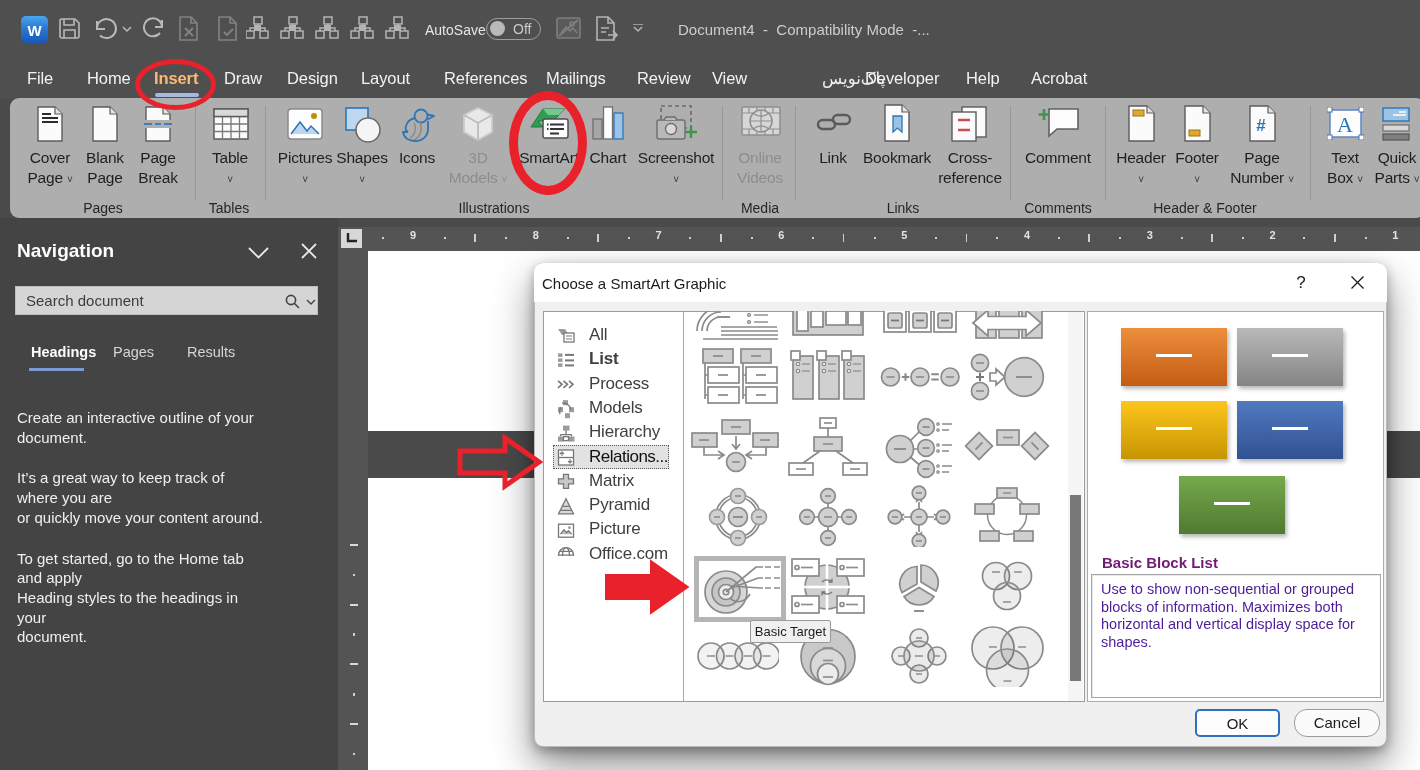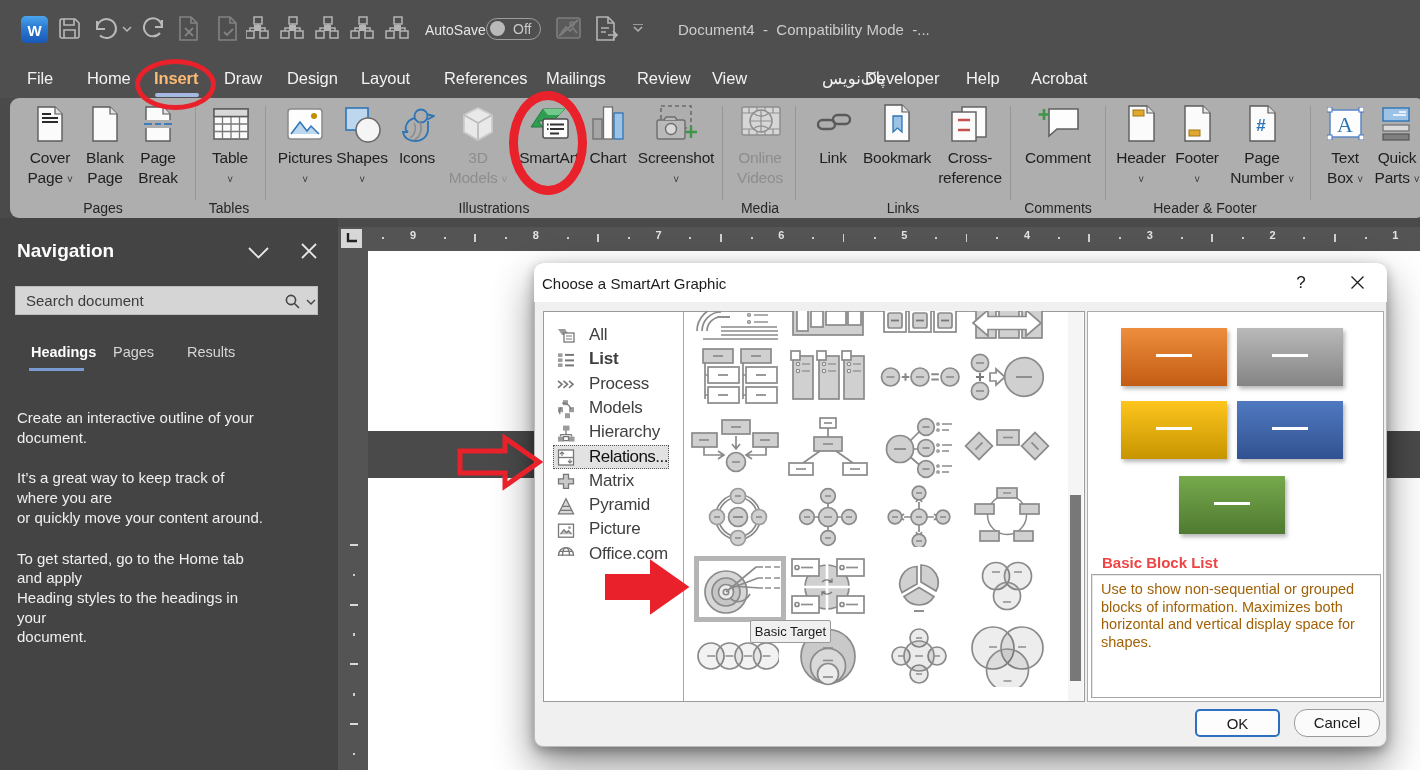--- a/index.html
+++ b/index.html
@@ -854,23 +854,23 @@
       </div>
     <div class="block" style="left:33px;top:89px;width:106px;background:linear-gradient(#fdc51d,#c79501);">
         <div class="bdash"></div>
       </div>
     <div class="block" style="left:149px;top:89px;background:linear-gradient(#5079c0,#315291);">
         <div class="bdash"></div>
       </div>
     <div class="block" style="left:91px;top:164px;background:linear-gradient(#76a94c,#4f7a31);">
         <div class="bdash"></div>
       </div>
-    <div class="abs" style="left:14px;top:242px;font-size:15px;font-weight:bold;color:#ef4444;">Basic Block List</div>
+    <div class="abs" style="left:14px;top:242px;font-size:15px;font-weight:bold;color:#701a75;">Basic Block List</div>
     <div class="abs" style="left:3px;top:262px;width:290px;height:124px;background:#fff;border:1px solid #a6a6a6;box-shadow:inset 1px 1px 0 #e8e8e8;">
-      <div style="padding:6px 8px 0 9px;font-size:14.5px;line-height:17.5px;color:#a16207;">Use to show non-sequential or grouped blocks of information. Maximizes both horizontal and vertical display space for shapes.</div>
+      <div style="padding:6px 8px 0 9px;font-size:14.5px;line-height:17.5px;color:#4c1d95;">Use to show non-sequential or grouped blocks of information. Maximizes both horizontal and vertical display space for shapes.</div>
     </div>
   </div>
 
   <div class="abs" style="left:661px;top:446px;width:85px;height:28px;background:#fdfdfd;border:2px solid #2e6fc0;border-radius:5px;text-align:center;line-height:25px;font-size:15px;color:#1b1b1b;">OK</div>
   <div class="abs" style="left:760px;top:446px;width:86px;height:28px;background:#fbfbfb;border:1px solid #9b9b9b;border-radius:13px;text-align:center;line-height:26px;font-size:15px;color:#1b1b1b;">Cancel</div>
 
   <div class="abs" style="left:216px;top:357px;width:81px;height:23px;background:#f0f0f0;border:1px solid #9a9a9a;border-radius:2px;font-size:13px;color:#1c1c1c;text-align:center;line-height:21px;white-space:nowrap;">Basic Target</div>
 </div>
 
 <div id="ANN" class="abs" style="left:0;top:0;width:1420px;height:770px;pointer-events:none;">

